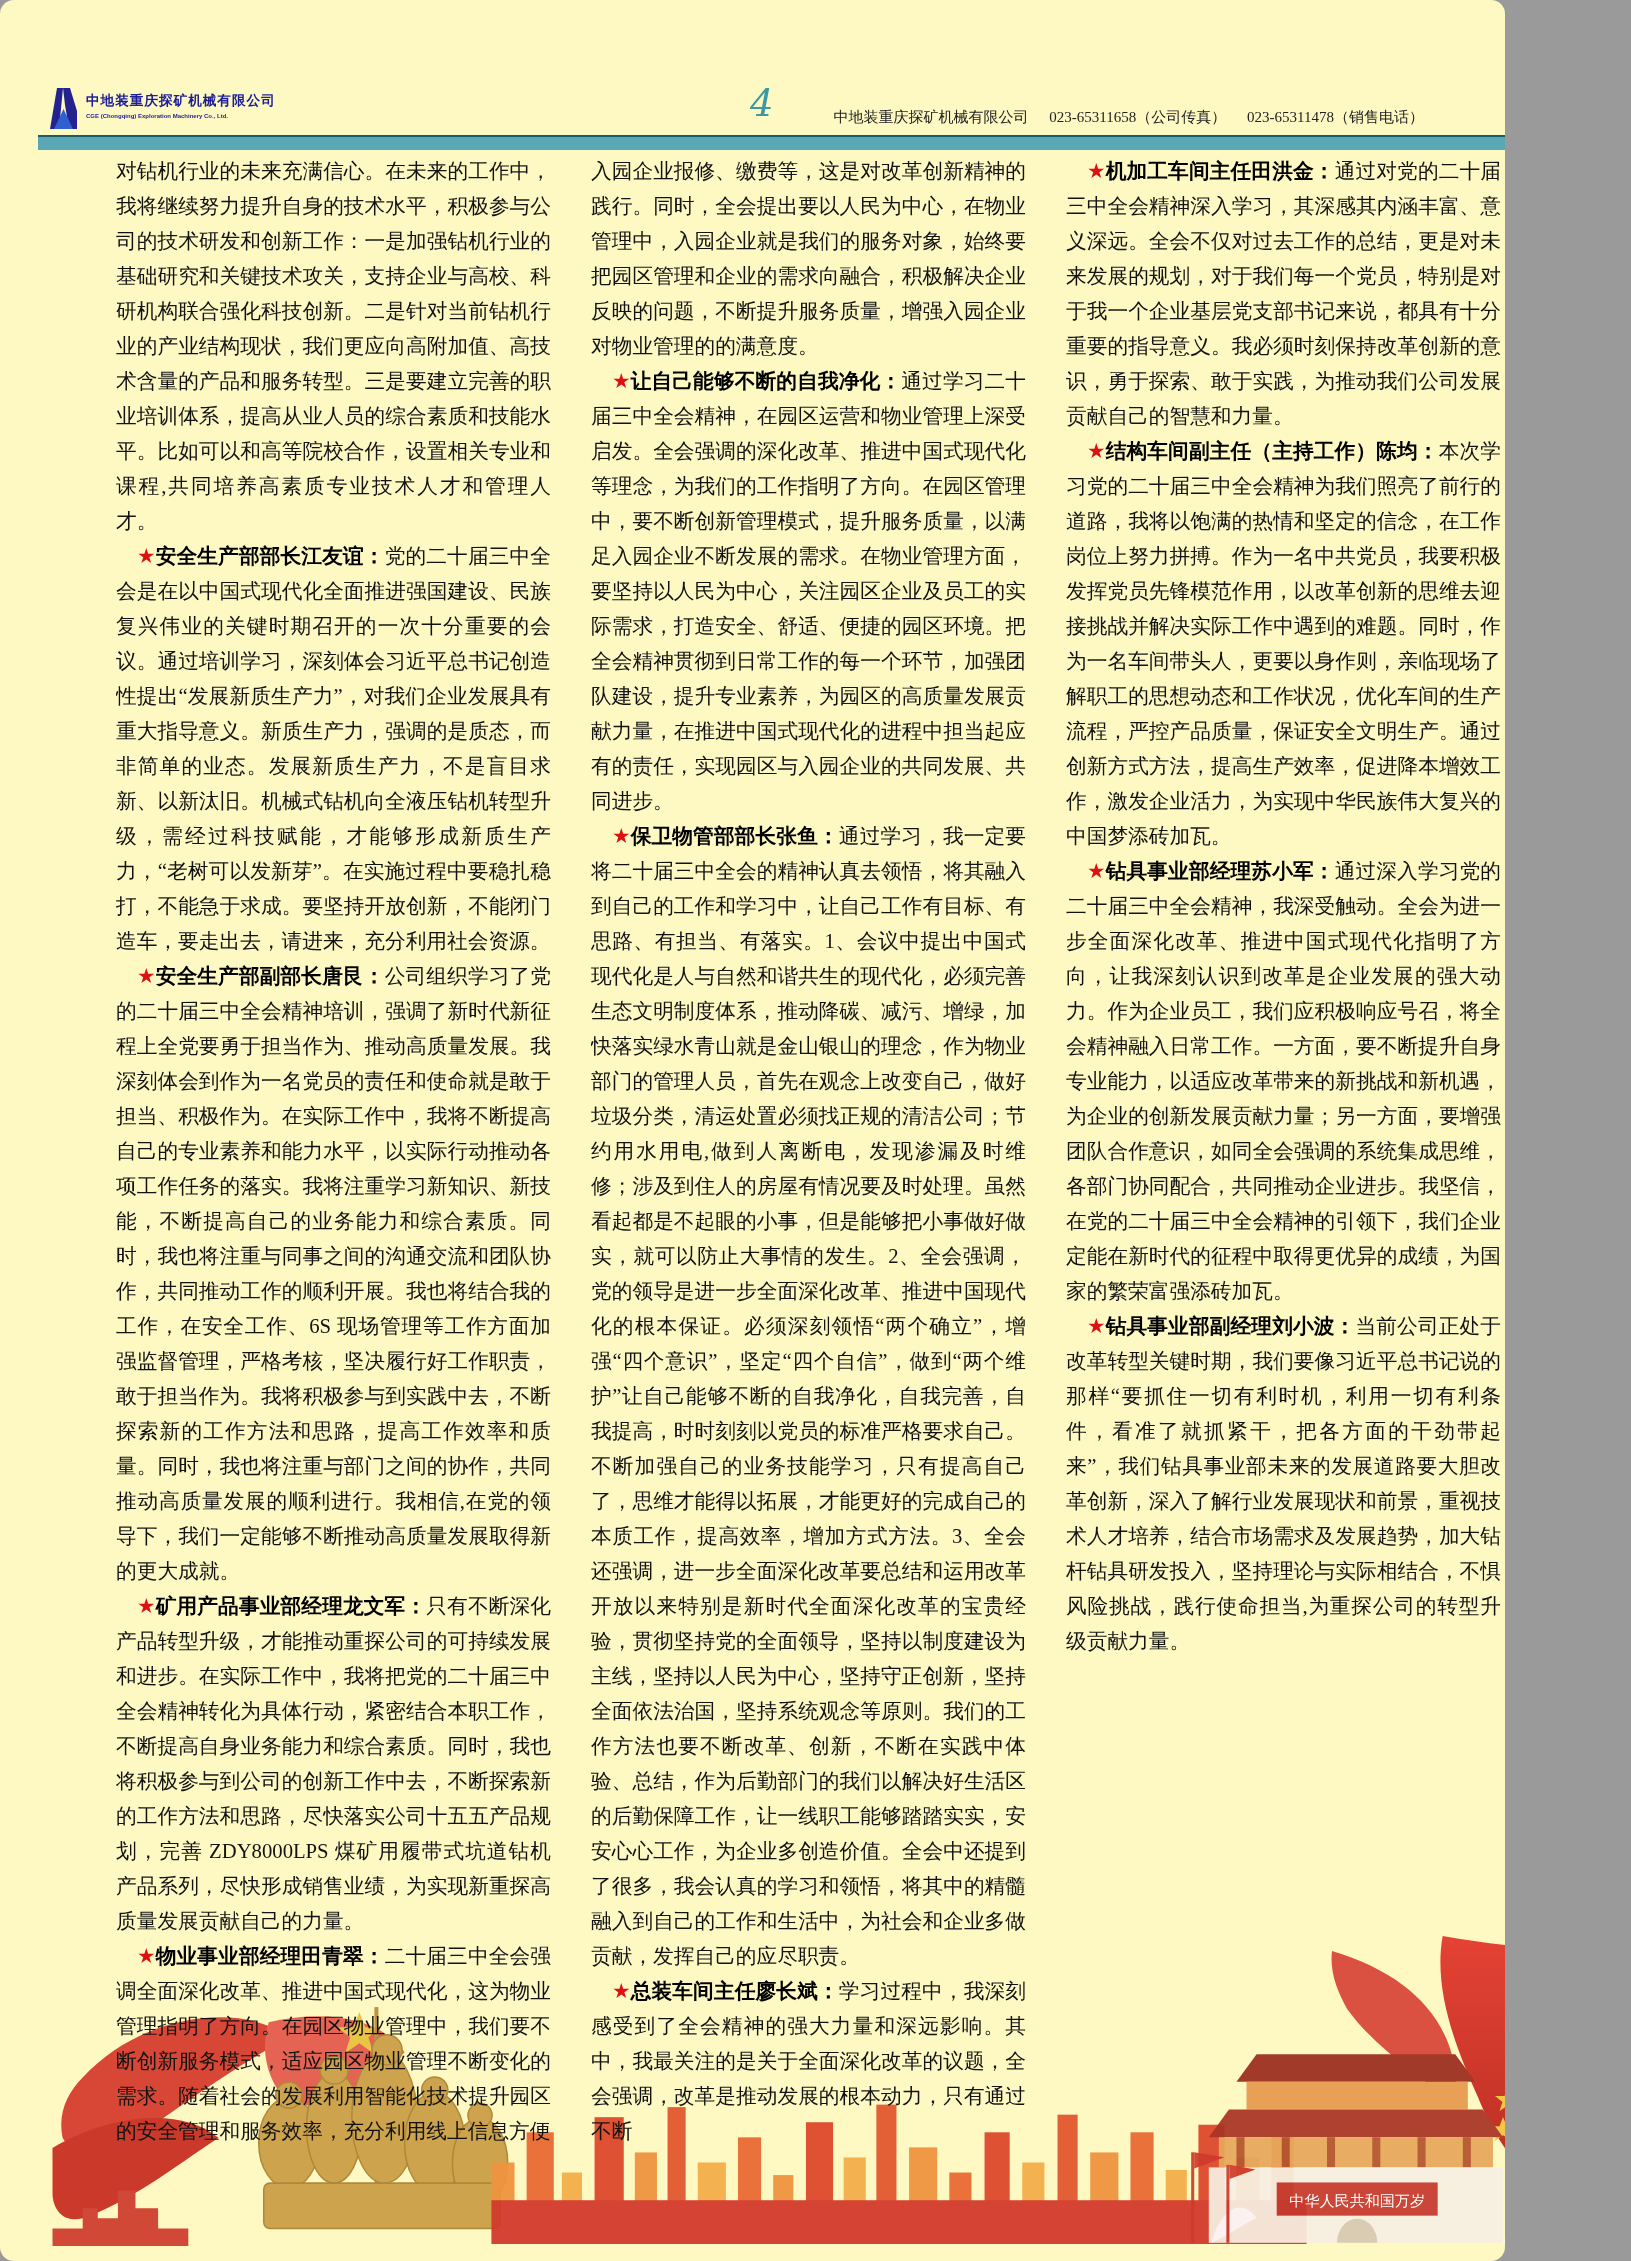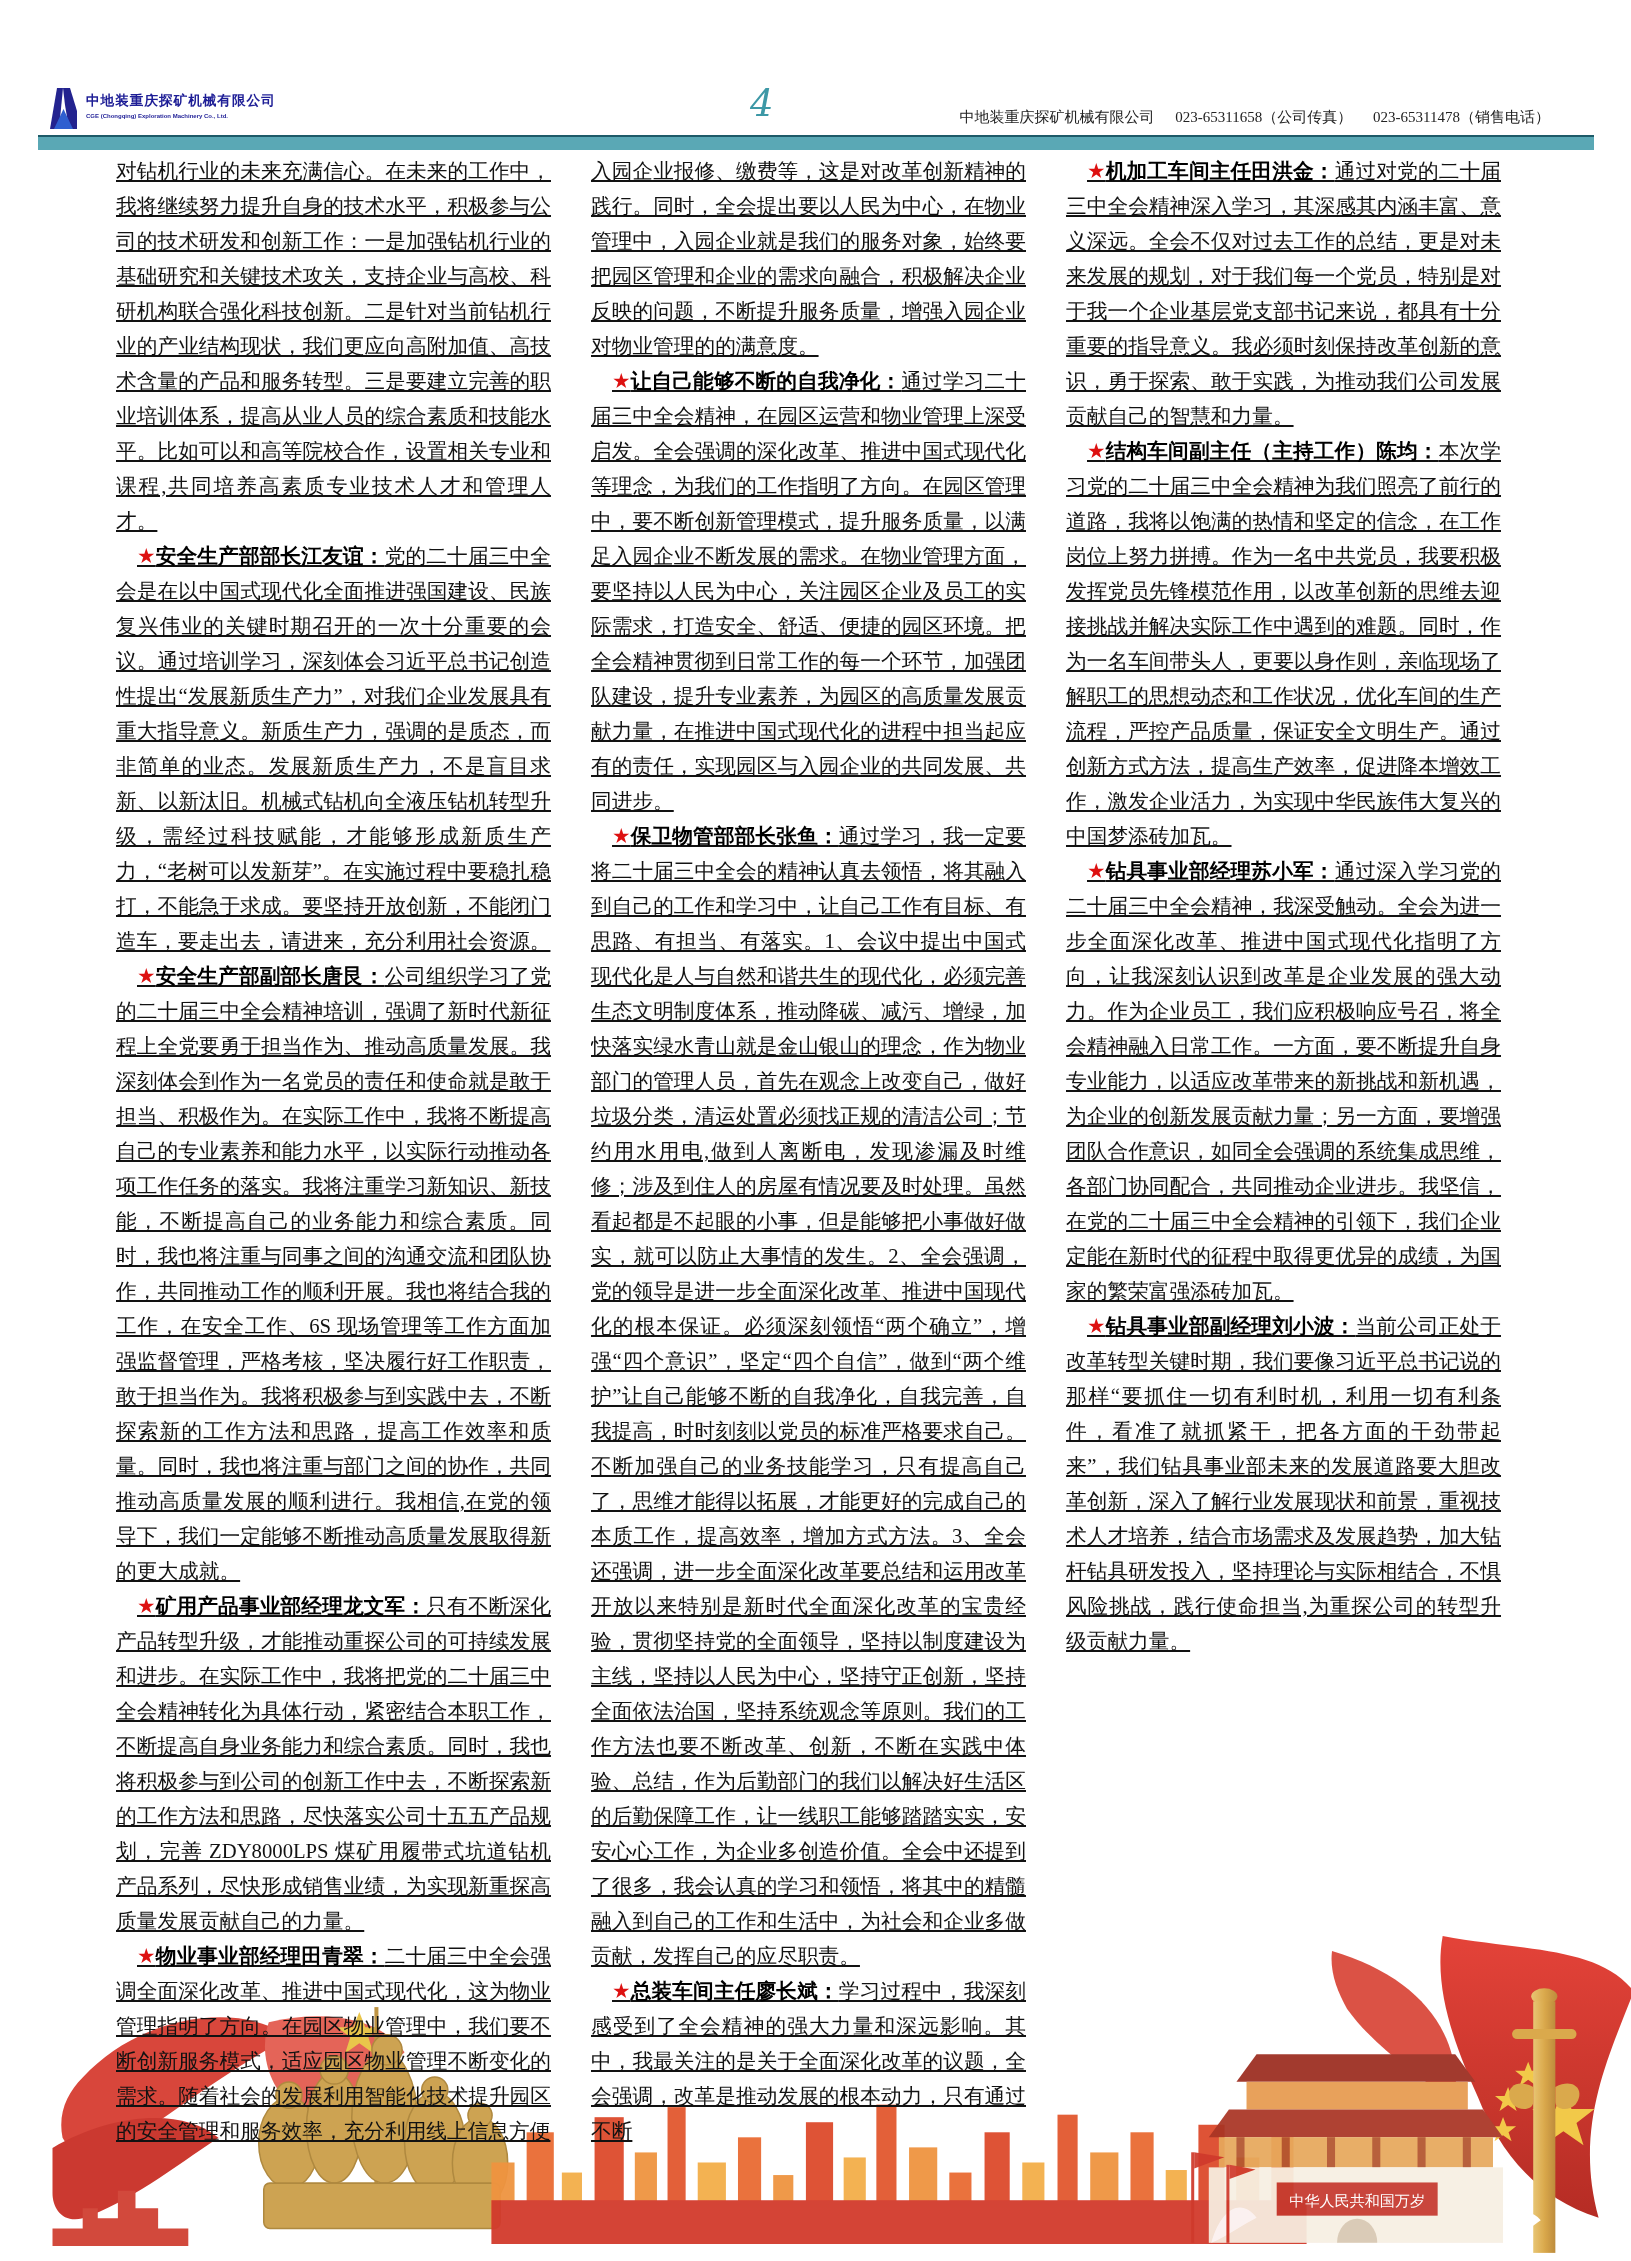--- a/index.html
+++ b/index.html
@@ -1,33 +1,33 @@
 <!DOCTYPE html>
 <html style="font-size:8px"><head>
 <meta charset="utf-8">
 <style>
   html,body{margin:0;padding:0;background:#9a9a9a;}
-  .page{position:relative;width:1631px;height:2261px;background:#ffffff;overflow:hidden;
-        font-family:"Liberation Serif","DejaVu Serif",serif;}
+  .page{position:relative;width:1505px;height:2261px;background:#fef9c3;overflow:hidden;
+        font-family:"Liberation Serif","DejaVu Serif",serif;border-radius:14px;}
   
   .logo{position:absolute;left:48px;top:85px;width:31px;height:44px;}
   .brand-cn{position:absolute;left:86px;top:92px;font-size:13.6px;font-weight:800;letter-spacing:1px;
             color:#1e1e96;font-family:"Liberation Sans","DejaVu Sans",sans-serif;white-space:nowrap;}
   .brand-en{position:absolute;left:86px;top:113px;font-size:6px;font-weight:700;color:#1e1e96;
             font-family:"Liberation Sans","DejaVu Sans",sans-serif;white-space:nowrap;}
   .pageno{position:absolute;left:750px;top:82px;font-size:37px;font-style:italic;color:#3d98a6;
           font-family:"DejaVu Serif","Liberation Serif",serif;}
   .contact{position:absolute;right:81px;top:108px;font-size:15px;color:#222;white-space:nowrap;}
   .contact span{margin-left:17px;}
   .contact span:first-child{margin-left:0;}
   .rule{position:absolute;left:38px;top:135px;width:1556px;height:15px;background:#5aa8b5;
         border-top:2.5px solid #1d5a68;box-sizing:border-box;}
   
   .col{position:absolute;top:154px;width:435px;height:2080px;overflow:hidden;z-index:2;
-       font-size:20.7px;line-height:35px;text-align:justify;color:#121212;text-decoration:underline;}
+       font-size:20.7px;line-height:35px;text-align:justify;color:#121212;}
   .col-1{left:116px;} .col-2{left:591px;} .col-3{left:1066px;}
   .col p{margin:0;padding:0;}
   .col p.sec{text-indent:21px;}
   .star{color:#dd1111;font-family:"DejaVu Sans","Liberation Sans",sans-serif;}
   .speaker{font-weight:700;color:#000;font-family:"DejaVu Sans","Liberation Sans",sans-serif;}
   
   .art{position:absolute;left:12px;top:0;width:100%;height:100%;z-index:1;pointer-events:none;margin-top:12px;}
   .art svg{position:absolute;}
   #art-left{left:40px;top:1980px;}
   #art-skyline{left:479px;top:2075px;}

